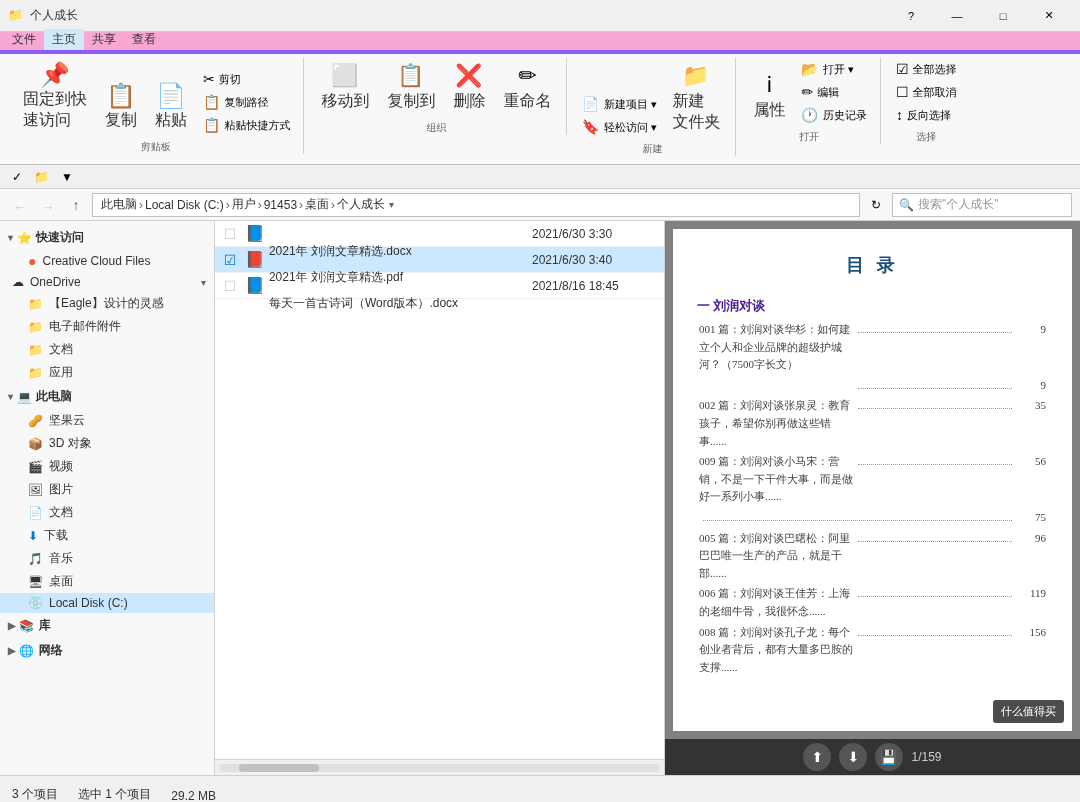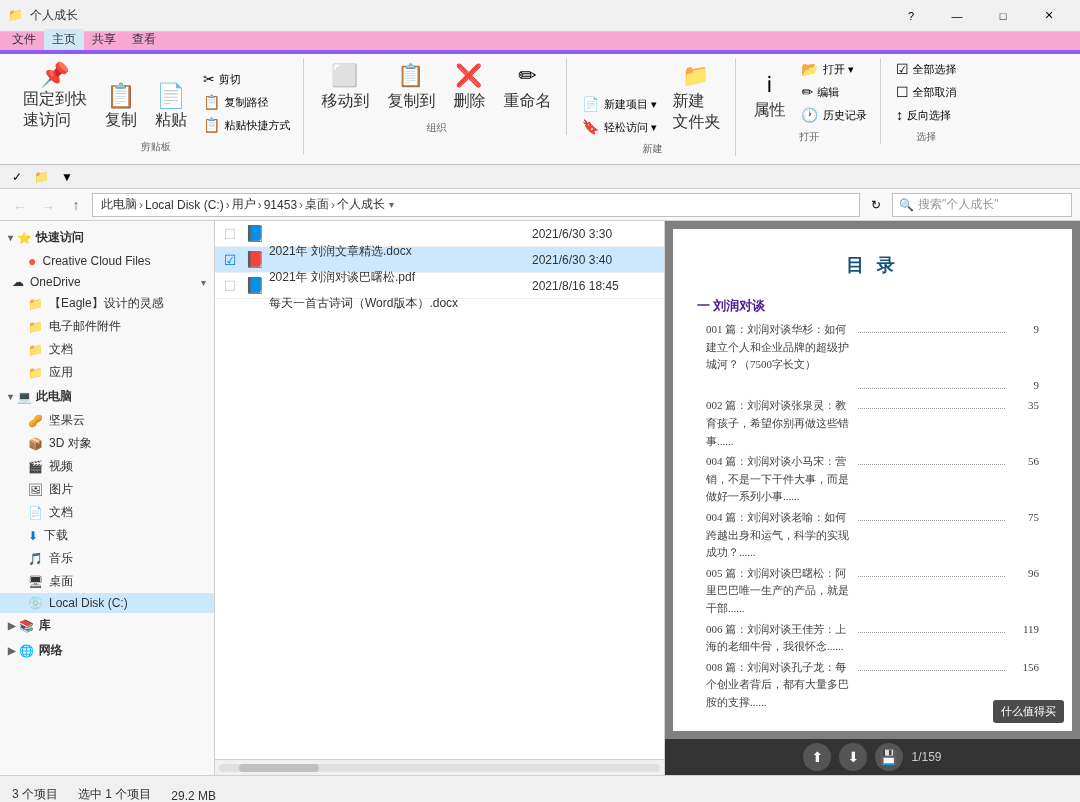--- a/index.html
+++ b/index.html
@@ -196,21 +196,21 @@
       flex: 1;
       background: white;
       margin: 8px;
       overflow-y: auto;
       padding: 24px;
       font-family: 'SimSun', serif;
       position: relative;
     }
     .pdf-toc-title { text-align: center; font-size: 18px; font-weight: bold; color: #1a5276; margin-bottom: 20px; letter-spacing: 4px; }
     .pdf-section { font-size: 13px; font-weight: bold; color: #4c1d95; margin: 12px 0 6px; }
-    .pdf-toc-item { display: flex; align-items: baseline; font-size: 11px; color: #444; margin: 3px 9px; line-height: 1.6; }
+    .pdf-toc-item { display: flex; align-items: baseline; font-size: 11px; color: #444; margin: 3px 2px; line-height: 1.6; }
     .pdf-toc-item-text { flex: 1; }
     .pdf-toc-dots { flex: 1; border-bottom: 1px dotted #999; margin: 0 4px; min-width: 10px; }
     .pdf-toc-page { width: 30px; text-align: right; font-size: 11px; }
     .pdf-toolbar {
       height: 36px;
       background: #333;
       display: flex;
       align-items: center;
       justify-content: center;
       gap: 8px;
@@ -522,21 +522,21 @@
         <span class="file-icon">📘</span>
         <span class="file-name">2021年 刘润文章精选.docx</span>
         <span class="file-date">2021/6/30 3:30</span>
       </div>
 
       <div class="file-row selected">
         <div class="file-checkbox">
           <span class="checkbox-checked">☑</span>
         </div>
         <span class="file-icon" style="color:#cc0000;">📕</span>
-        <span class="file-name">2021年 刘润对谈巴曙松.pdf</span>
+        <span class="file-name">2021年 刘润文章精选.pdf</span>
         <span class="file-date">2021/6/30 3:40</span>
       </div>
 
       <div class="file-row">
         <div class="file-checkbox">
           <span class="checkbox-unchecked">☐</span>
         </div>
         <span class="file-icon">📘</span>
         <span class="file-name">每天一首古诗词（Word版本）.docx</span>
         <span class="file-date">2021/8/16 18:45</span>
@@ -565,26 +565,25 @@
         <span class="pdf-toc-item-text"></span>
         <span class="pdf-toc-dots"></span>
         <span class="pdf-toc-page">9</span>
       </div>
       <div class="pdf-toc-item">
         <span class="pdf-toc-item-text">002 篇：刘润对谈张泉灵：教育孩子，希望你别再做这些错事......</span>
         <span class="pdf-toc-dots"></span>
         <span class="pdf-toc-page">35</span>
       </div>
       <div class="pdf-toc-item">
-        <span class="pdf-toc-item-text">004 篇：刘润对谈小马宋：营销，不是一下干件大事，而是做好一系列小事......</span>
+        <span class="pdf-toc-item-text">009 篇：刘润对谈小马宋：营销，不是一下干件大事，而是做好一系列小事......</span>
         <span class="pdf-toc-dots"></span>
         <span class="pdf-toc-page">56</span>
       </div>
       <div class="pdf-toc-item">
-        <span class="pdf-toc-item-text">004 篇：刘润对谈老喻：如何跨越出身和运气，科学的实现成功？......</span>
         <span class="pdf-toc-dots"></span>
         <span class="pdf-toc-page">75</span>
       </div>
       <div class="pdf-toc-item">
         <span class="pdf-toc-item-text">005 篇：刘润对谈巴曙松：阿里巴巴唯一生产的产品，就是干部......</span>
         <span class="pdf-toc-dots"></span>
         <span class="pdf-toc-page">96</span>
       </div>
       <div class="pdf-toc-item">
         <span class="pdf-toc-item-text">006 篇：刘润对谈王佳芳：上海的老细牛骨，我很怀念......</span>

